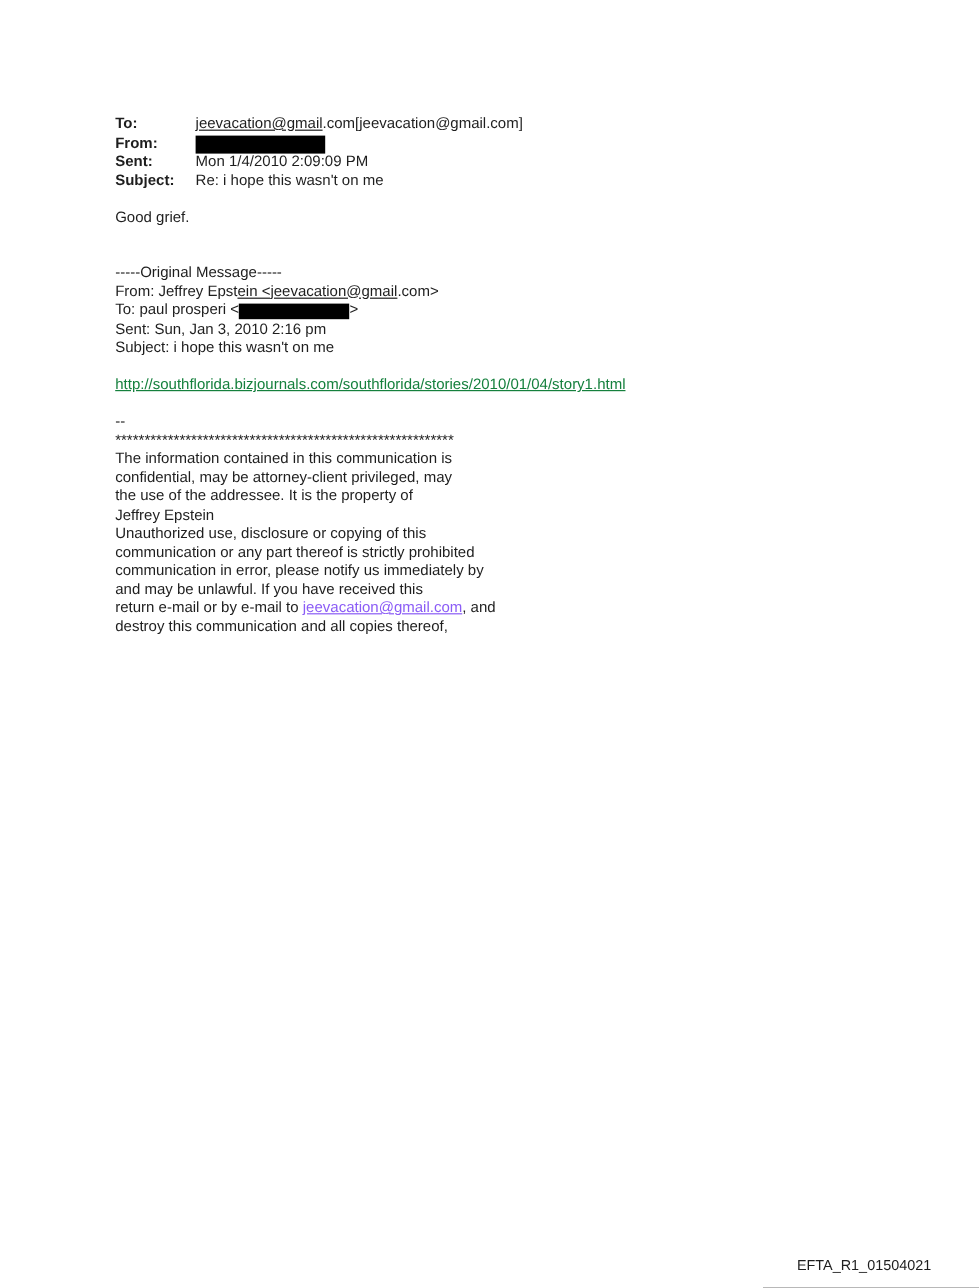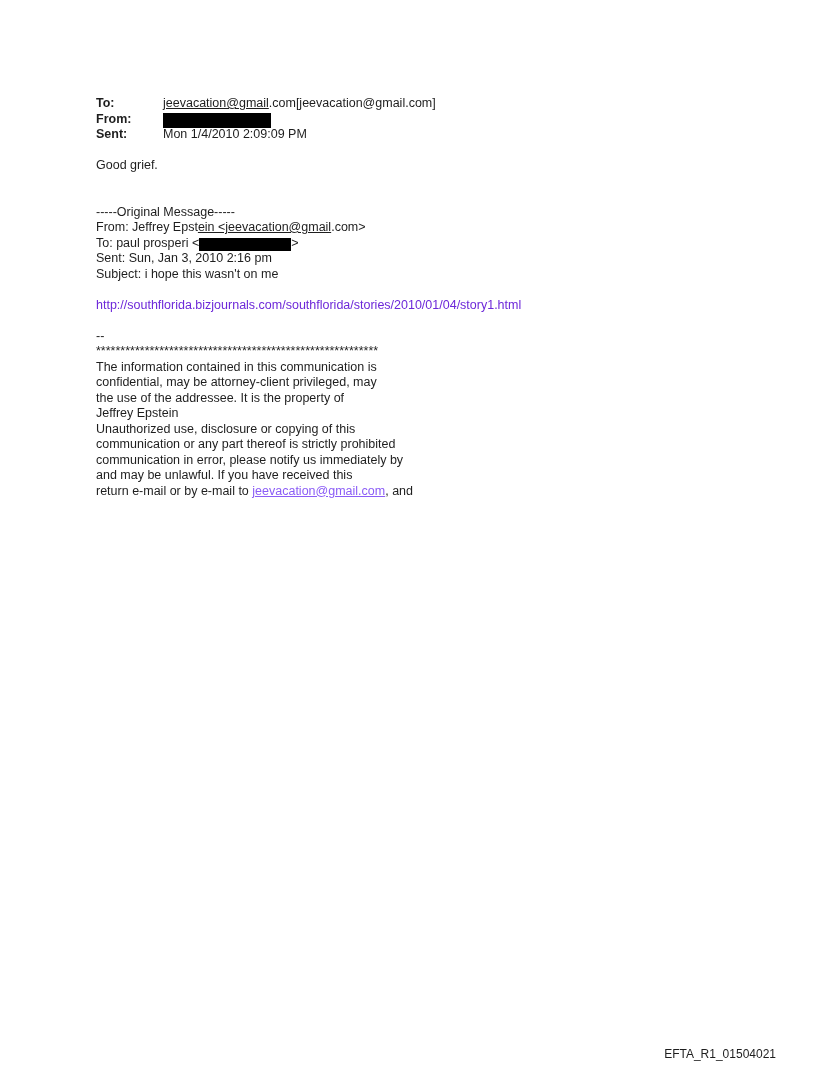--- a/index.html
+++ b/index.html
@@ -24,21 +24,21 @@
   .line {
     height: 15.5px;
     white-space: pre-wrap;
   }
   .hdr-label {
     display: inline-block;
     width: 67px;
     font-weight: bold;
   }
   .u { text-decoration: underline; }
-  .link { color: #6d28d9; cursor: pointer; }
+  .link { color: #15803d; text-decoration: underline; cursor: pointer; }
   .maillink { color: #8b5cf6; text-decoration: underline; cursor: pointer; }
   .redaction {
     display: inline-block;
     background: #000000;
     vertical-align: text-bottom;
   }
   .redaction.from-bar { width: 108px; height: 15px; margin-bottom: -2px; }
   .redaction.to-bar   { width: 92px;  height: 13px; margin-bottom: -1px; }
   .bates {
     position: absolute;
@@ -50,20 +50,21 @@
 </style>
 </head>
 <body>
 
 <div class="page">
   <div class="content">
 
     <div class="line"><span class="hdr-label">To:</span><span class="u">jeevacation@gmail</span><span>.com[jeevacation@gmail.com]</span></div>
     <div class="line"><span class="hdr-label">From:</span><span class="redaction from-bar"></span></div>
     <div class="line"><span class="hdr-label">Sent:</span><span>Mon 1/4/2010 2:09:09 PM</span></div>
+    <div class="line"><span class="hdr-label">Subject:</span><span>Re: i hope this wasn't on me</span></div>
 
     <div class="line"></div>
 
     <div class="line">Good grief.</div>
 
     <div class="line"></div>
     <div class="line"></div>
 
     <div class="line">-----Original Message-----</div>
     <div class="line"><span>From: Jeffrey Epst</span><span class="u">ein &lt;jeevacation@gmail</span><span>.com&gt;</span></div>
@@ -82,17 +83,18 @@
 
     <div class="line">The information contained in this communication is</div>
     <div class="line">confidential, may be attorney-client privileged, may</div>
     <div class="line">the use of the addressee. It is the property of</div>
     <div class="line">Jeffrey Epstein</div>
     <div class="line">Unauthorized use, disclosure or copying of this</div>
     <div class="line">communication or any part thereof is strictly prohibited</div>
     <div class="line">communication in error, please notify us immediately by</div>
     <div class="line">and may be unlawful. If you have received this</div>
     <div class="line"><span>return e-mail or by e-mail to </span><span class="maillink">jeevacation@gmail.com</span><span>, and</span></div>
+    <div class="line">destroy this communication and all copies thereof,</div>
 
   </div>
 
   <div class="bates">EFTA_R1_01504021</div>
 </div>
 
 </body></html>

